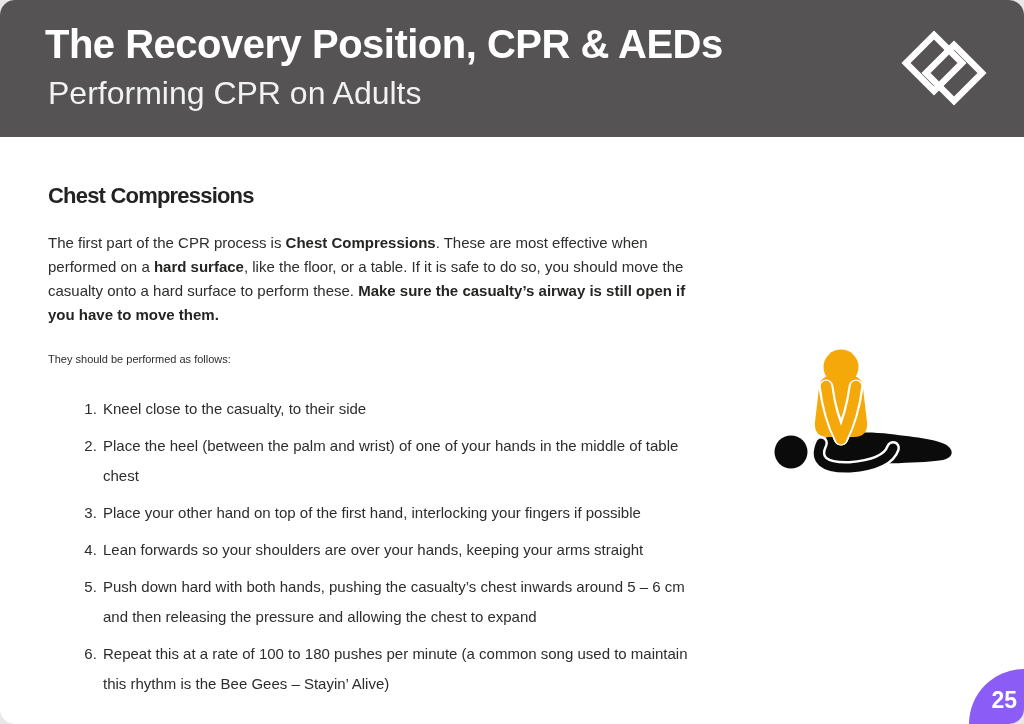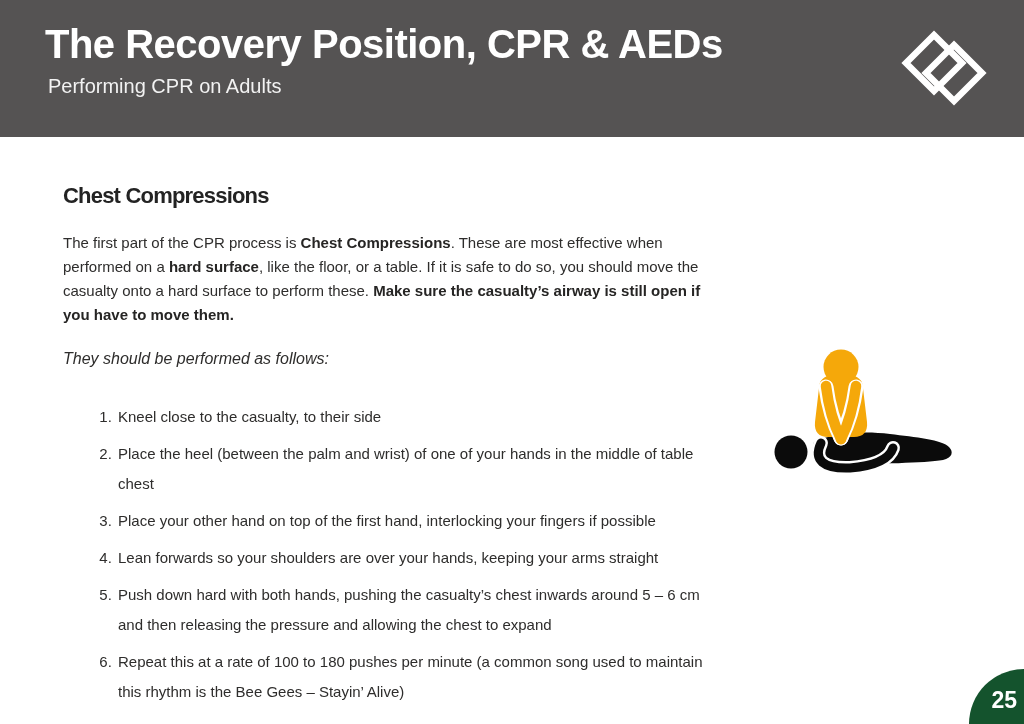--- a/index.html
+++ b/index.html
@@ -6,20 +6,21 @@
   html, body { background: #e8e8e8; }
   body { font-family: "Liberation Sans", sans-serif; }
 
   .slide {
     position: relative;
     width: 1024px;
     height: 724px;
     background: #ffffff;
     overflow: hidden;
     margin: 0 auto;
+    border-radius: 15px;
   }
 
   
   .header {
     position: absolute;
     top: 0; left: 0; right: 0;
     height: 137px;
     background: #555353;
   }
   .header-title {
@@ -27,62 +28,61 @@
     left: 45px; top: 22px;
     font-size: 40px;
     font-weight: 700;
     letter-spacing: -0.5px;
     color: #ffffff;
     white-space: nowrap;
   }
   .header-subtitle {
     position: absolute;
     left: 48px; top: 75px;
-    font-size: 20px;
+    font-size: 32px;
     font-weight: 400;
     color: #f2f2f2;
     white-space: nowrap;
   }
   .logo {
     position: absolute;
     right: 34px; top: 30px;
     width: 92px; height: 78px;
   }
   .logo polygon {
     fill: none;
     stroke: #ffffff;
     stroke-width: 6.5;
   }
 
   
   .content {
     position: absolute;
-    left: 63px; top: 183px;
+    left: 48px; top: 183px;
     width: 660px;
     color: #2e2d2c;
   }
   .section-heading {
     font-size: 22px;
     font-weight: 800;
     letter-spacing: -0.8px;
     color: #232323;
     margin-bottom: 20px;
   }
   .intro-para {
     font-size: 15px;
     line-height: 24px;
     margin-bottom: 21px;
     margin-top: 22px;
   }
   .intro-para b { font-weight: 700; color: #262524; }
   .list-intro {
-    font-size: 16px;
-    font-style: italic;
+    font-size: 11px;
     line-height: 22px;
-    margin-bottom: 32px;
+    margin-bottom: 24px;
   }
   .steps {
     margin-left: 53px;
     font-size: 15px;
     line-height: 30px;
   }
   .steps li {
     margin-bottom: 7px;
     padding-left: 2px;
   }
@@ -98,21 +98,21 @@
   .arm-gap     { fill: none; stroke: #ffffff; stroke-width: 15;  stroke-linecap: round; }
   .casualty-fill { fill: #0B0B0B; }
   .casualty-arm-outline { fill: none; stroke: #ffffff; stroke-width: 14; stroke-linecap: round; }
   .casualty-arm { fill: none; stroke: #0B0B0B; stroke-width: 9; stroke-linecap: round; }
 
   
   .page-badge {
     position: absolute;
     right: 0; bottom: 0;
     width: 55px; height: 55px;
-    background: #14532d;
+    background: #8b5cf6;
     border-top-left-radius: 100%;
   }
   .page-number {
     position: absolute;
     right: 7px; bottom: 10px;
     color: #ffffff;
     font-size: 23px;
     font-weight: 700;
   }
 </style>

